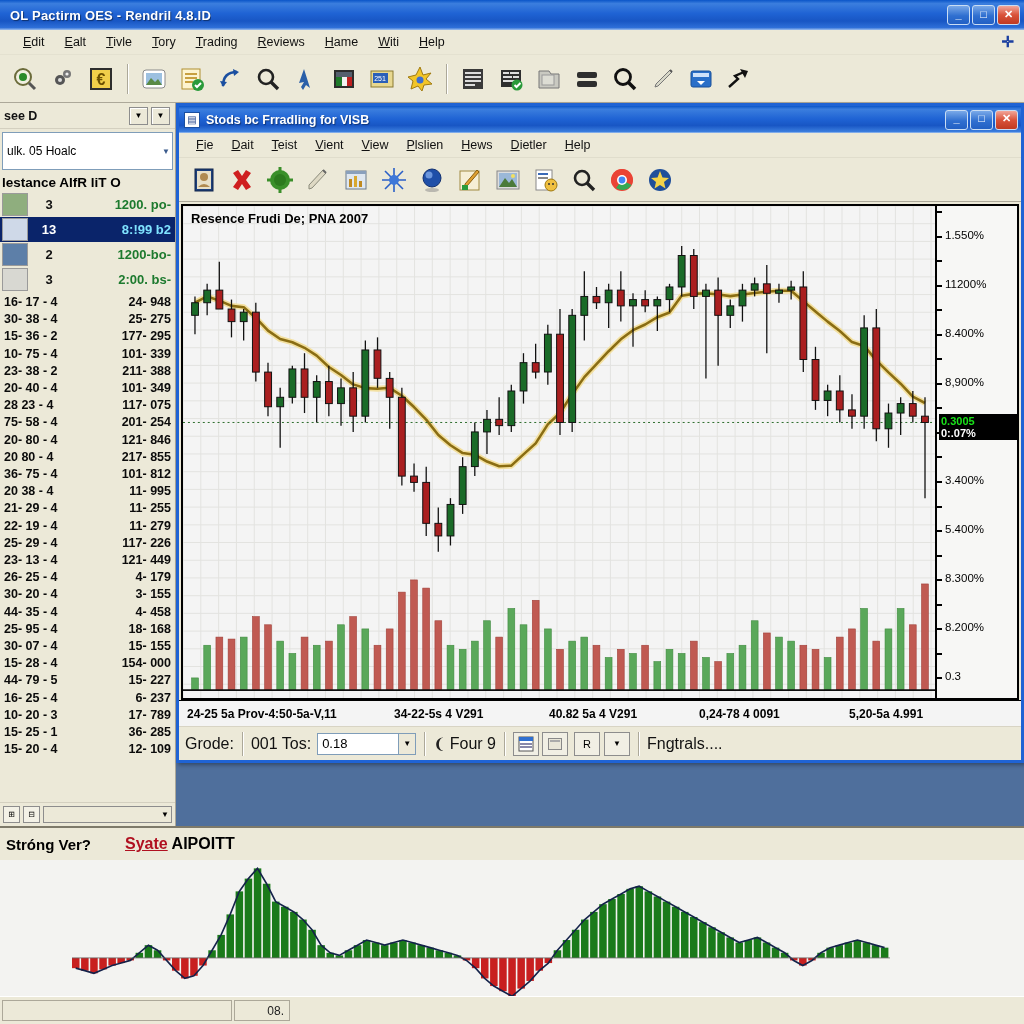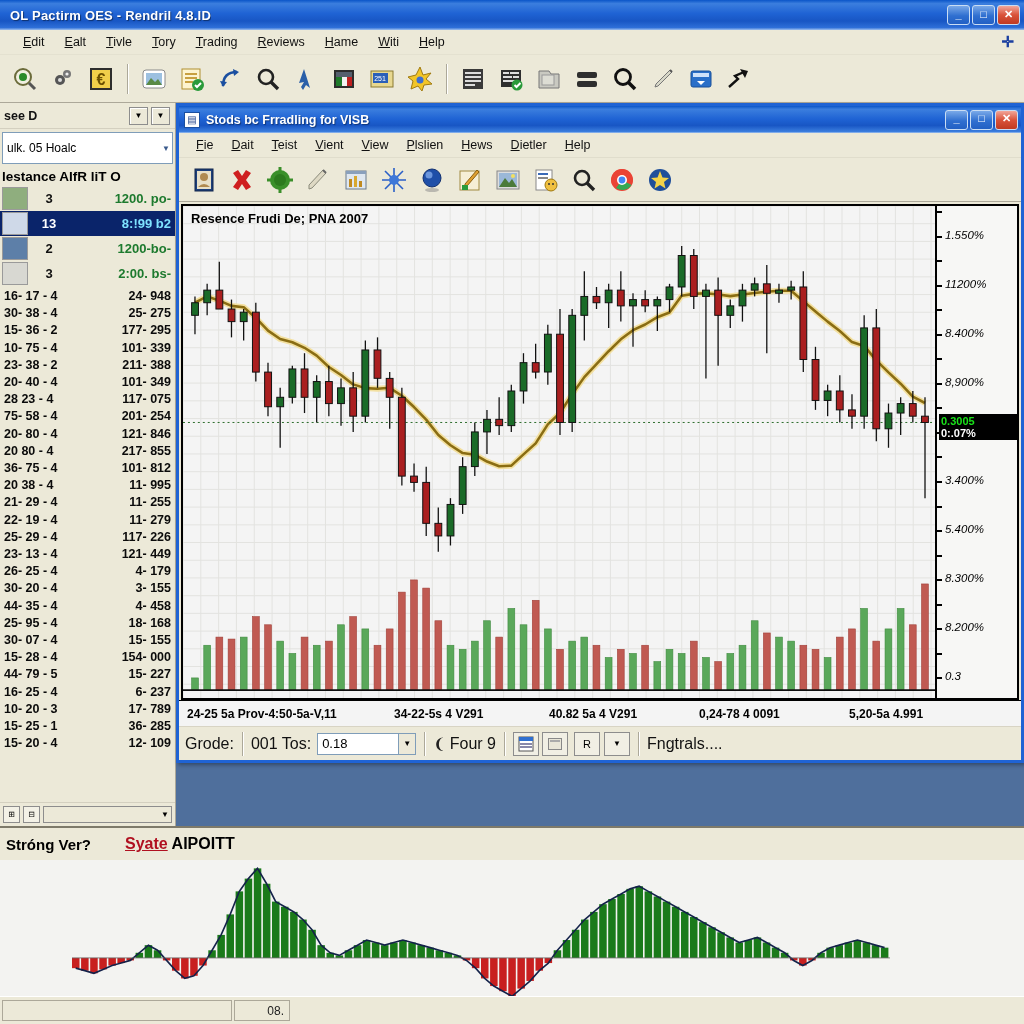--- a/index.html
+++ b/index.html
@@ -72,21 +72,21 @@
     padding:0 2px 0 2px; background:#ece9d8; border-bottom:1px solid #d4d0c0;
   }
   .lp-bar .lp-title { font-size:12.5px; font-weight:bold; color:#111; padding-left:2px; white-space:nowrap; }
   .lp-bar .lp-drops { margin-left:auto; display:flex; gap:3px; padding-right:3px; }
   .sm-drop {
     width:19px; height:18px; background:#ece9d8; border:1px solid #8d8d8d;
     display:flex; align-items:center; justify-content:center; font-size:8px; cursor:pointer;
     box-shadow: inset 1px 1px 0 #fff;
   }
   .lp-combo {
-    height:32px; margin:3px 2px; background:#fff; border:1px solid #7f9db9;
+    height:38px; margin:3px 2px; background:#fff; border:1px solid #7f9db9;
     display:flex; align-items:center; padding:0 2px 0 4px; font-size:12px; color:#000;
   }
   .lp-combo .cv { white-space:nowrap; overflow:hidden; }
   .lp-combo .carr { margin-left:auto; font-size:8px; color:#3a5a8c; }
   .lp-head { font-size:13.5px; font-weight:bold; padding:2px 2px 2px 2px; color:#000; white-space:nowrap; }
 
   .lp-rows { flex:0 0 auto; }
   .lp-row {
     display:flex; align-items:center; height:25px; font-size:13px; font-weight:bold;
     padding-right:4px;
@@ -144,21 +144,21 @@
   .chart-wrap { flex:1 1 auto; display:flex; min-height:0; background:#ece9d8; padding:2px 2px 0 2px; }
   .chart-frame { flex:1 1 auto; border:2px solid #000; background:#f4f4f4; position:relative; overflow:hidden; display:flex; }
   .chart-plot { flex:1 1 auto; position:relative; }
   .chart-title {
     position:absolute; left:8px; top:5px; font-size:13px; font-weight:bold; color:#000; z-index:5;
     white-space:nowrap;
   }
   .yaxis { width:82px; flex:0 0 82px; position:relative; border-left:2px solid #000; background:#f7f7f5; }
   .ytick { position:absolute; left:0; width:100%; height:0; }
   .ytick .tk { position:absolute; left:0; top:-1px; width:5px; height:2px; background:#000; }
-  .ytick .lb { position:absolute; left:8px; top:-8px; font-size:11.5px; color:#000; white-space:nowrap;font-style:italic; }
+  .ytick .lb { position:absolute; left:8px; top:-8px; font-size:11.5px; color:#000; white-space:nowrap; }
   .ymarker {
     position:absolute; left:2px; width:92px; background:#000; z-index:6;
     font-size:11px; line-height:12px; padding:1px 2px; white-space:nowrap;
   }
   .ymarker .hi { color:#19e219; font-weight:bold; }
   .ymarker .lo { color:#fff; font-weight:bold; }
 
   .xlabels { height:26px; flex:0 0 26px; display:flex; align-items:center; position:relative;
              background:#f4f4f4; border-top:1px solid #000; }
   .xlabels .xl { position:absolute; font-size:12px; font-weight:bold; color:#000; white-space:nowrap; }

